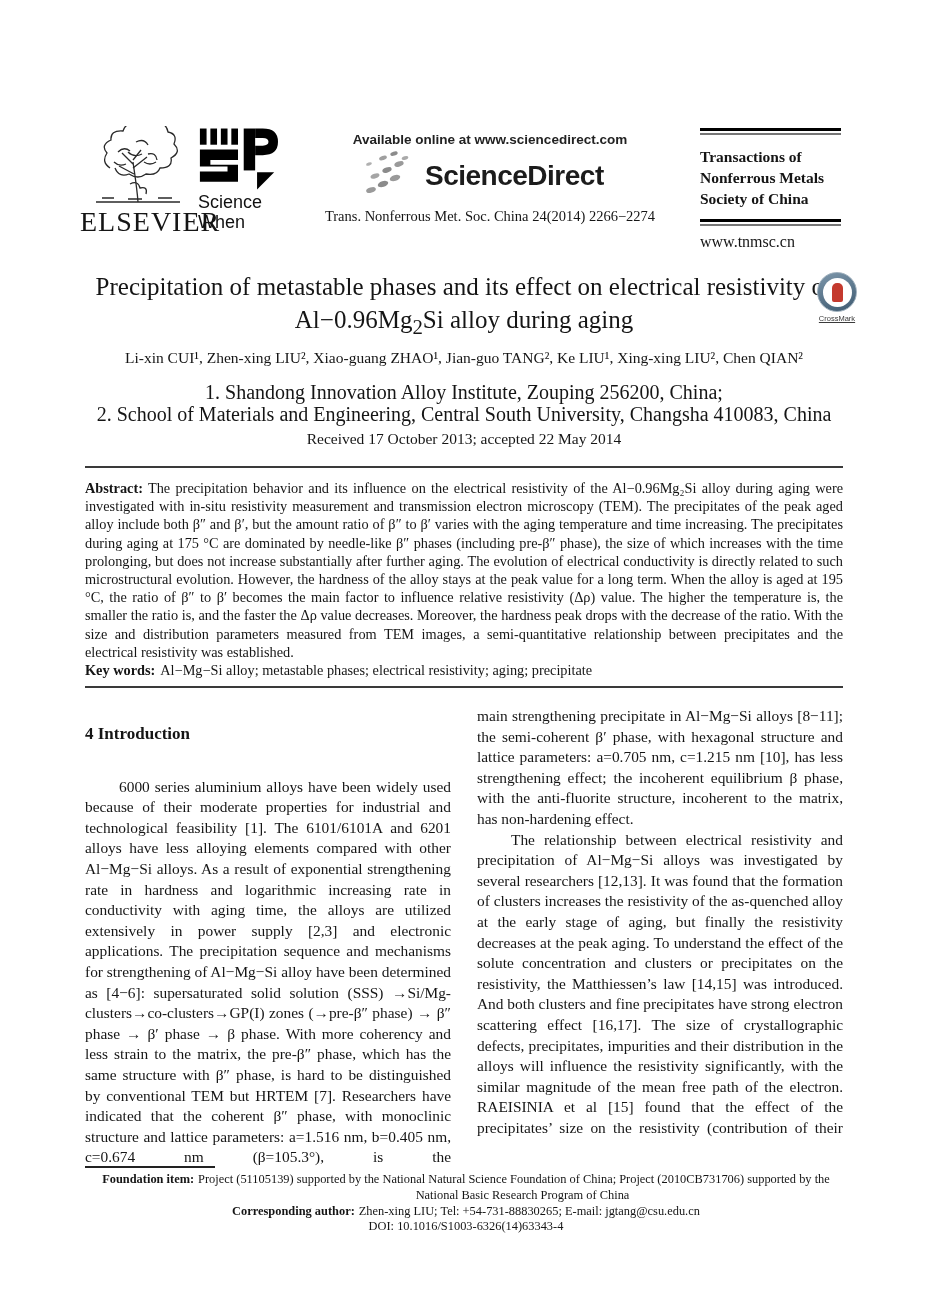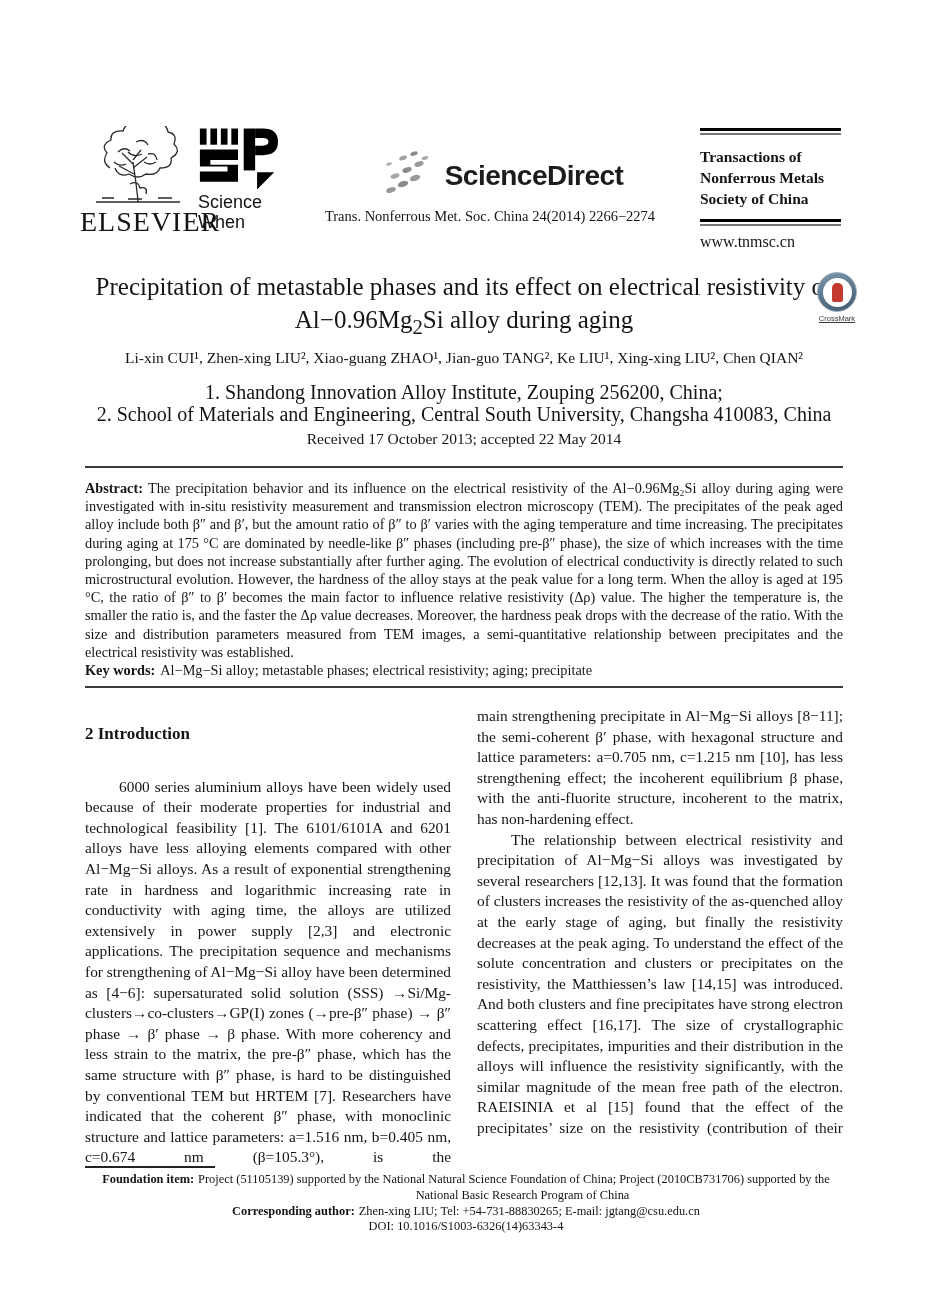--- a/index.html
+++ b/index.html
@@ -14,21 +14,21 @@
   .center { text-align:center; }
   .sans { font-family:"Liberation Sans", sans-serif; }
   .b { font-weight:bold; }
 
   
   .tree-svg { left:88px; top:126px; width:100px; height:80px; }
   .elsevier-label { left:80px; top:206px; width:116px; font-size:28px; letter-spacing:1px; }
   .sp-logo { left:198px; top:128px; width:80px; height:62px; }
   .sp-label { left:198px; top:192px; font-size:18px; line-height:20px; color:#111; }
   .avail-online { left:320px; top:132px; width:340px; font-size:13.5px; font-weight:bold; color:#222; }
-  .sd-row { left:352px; top:150px; width:300px; display:flex; align-items:flex-end;justify-content:center; }
+  .sd-row { left:361px; top:150px; width:300px; display:flex; align-items:flex-end; }
   .sd-dots { width:62px; height:46px; margin-right:2px; }
   .sd-wordmark { font-family:"Liberation Sans", sans-serif; font-weight:bold; font-size:28px; letter-spacing:-0.5px; color:#1c1c1c; line-height:40px; }
   .citation { left:315px; top:208px; width:350px; font-size:14.5px; }
 
   .journal-box { left:700px; top:128px; width:141px; }
   .rule-heavy { height:3px; background:#000; }
   .rule-light { height:2px; background:#777; margin-top:2px; }
   .journal-name { margin-top:11px; margin-bottom:10px; font-weight:bold; font-size:15.5px; line-height:21px; }
   .journal-site { margin-top:7px; font-size:16px; }
 
@@ -92,20 +92,21 @@
     <rect x="48" y="0" width="12" height="44"></rect>
     <path d="M60 0 h8 q16 0 16 14 q0 14 -16 14 h-8 v-10 h8 q6 0 6 -4 q0 -4 -6 -4 h-8 z"></path>
     <path d="M2 22 h40 v11 h-29 v5 h29 v18 h-40 v-11 h29 v-5 h-29 z"></path>
     <path d="M62 46 L80 46 L62 64 z"></path>
   </svg>
   <div class="abs sp-label sans">
     <div>Science</div>
     <div>When</div>
   </div>
 
+  <div class="abs avail-online center sans">Available online at www.sciencedirect.com</div>
   <div class="abs sd-row">
     <svg class="sd-dots" viewBox="0 0 62 46">
       <g fill="#9a9a9a">
         <ellipse cx="10" cy="40" rx="5" ry="2.6" transform="rotate(-18 10 40)"></ellipse>
         <ellipse cx="22" cy="34" rx="5.4" ry="2.8" transform="rotate(-18 22 34)" fill="#8b8b8b"></ellipse>
         <ellipse cx="34" cy="28" rx="5.4" ry="2.8" transform="rotate(-18 34 28)"></ellipse>
         <ellipse cx="14" cy="26" rx="4.6" ry="2.4" transform="rotate(-18 14 26)" fill="#a5a5a5"></ellipse>
         <ellipse cx="26" cy="20" rx="4.8" ry="2.5" transform="rotate(-18 26 20)" fill="#8b8b8b"></ellipse>
         <ellipse cx="38" cy="14" rx="4.8" ry="2.5" transform="rotate(-18 38 14)"></ellipse>
         <ellipse cx="22" cy="8" rx="4" ry="2.1" transform="rotate(-18 22 8)" fill="#9f9f9f"></ellipse>
@@ -157,21 +158,21 @@
   <div class="abs hrule hr1"></div>
 
   <div class="abs abstract-block">
     <p><span class="b lbl">Abstract:</span><span>The precipitation behavior and its influence on the electrical resistivity of the Al−0.96Mg₂Si alloy during aging were investigated with in-situ resistivity measurement and transmission electron microscopy (TEM). The precipitates of the peak aged alloy include both β″ and β′, but the amount ratio of β″ to β′ varies with the aging temperature and time increasing. The precipitates during aging at 175 °C are dominated by needle-like β″ phases (including pre-β″ phase), the size of which increases with the time prolonging, but does not increase substantially after further aging. The evolution of electrical conductivity is directly related to such microstructural evolution. However, the hardness of the alloy stays at the peak value for a long term. When the alloy is aged at 195 °C, the ratio of β″ to β′ becomes the main factor to influence relative resistivity (Δρ) value. The higher the temperature is, the smaller the ratio is, and the faster the Δρ value decreases. Moreover, the hardness peak drops with the decrease of the ratio. With the size and distribution parameters measured from TEM images, a semi-quantitative relationship between precipitates and the electrical resistivity was established.</span></p>
     <p><span class="b lbl">Key words:</span><span>Al−Mg−Si alloy; metastable phases; electrical resistivity; aging; precipitate</span></p>
   </div>
 
   <div class="abs hrule hr2"></div>
 
   <div class="abs col col-left">
-    <div class="sec-heading">2 Introduction</div>
+    <div class="sec-heading">4 Introduction</div>
     <p class="body-para para-indent fill-last">6000 series aluminium alloys have been widely used because of their moderate properties for industrial and technological feasibility [1]. The 6101/6101A and 6201 alloys have less alloying elements compared with other Al−Mg−Si alloys. As a result of exponential strengthening rate in hardness and logarithmic increasing rate in conductivity with aging time, the alloys are utilized extensively in power supply [2,3] and electronic applications. The precipitation sequence and mechanisms for strengthening of Al−Mg−Si alloy have been determined as [4−6]: supersaturated solid solution (SSS) →Si/Mg-clusters→co-clusters→GP(I) zones (→pre-β″ phase) → β″ phase → β′ phase → β phase. With more coherency and less strain to the matrix, the pre-β″ phase, which has the same structure with β″ phase, is hard to be distinguished by conventional TEM but HRTEM [7]. Researchers have indicated that the coherent β″ phase, with monoclinic structure and lattice parameters: a=1.516 nm, b=0.405 nm, c=0.674 nm (β=105.3°), is the</p>
   </div>
 
   <div class="abs col col-right">
     <p>main strengthening precipitate in Al−Mg−Si alloys [8−11]; the semi-coherent β′ phase, with hexagonal structure and lattice parameters: a=0.705 nm, c=1.215 nm [10], has less strengthening effect; the incoherent equilibrium β phase, with the anti-fluorite structure, incoherent to the matrix, has non-hardening effect.</p>
     <p class="para-indent fill-last">The relationship between electrical resistivity and precipitation of Al−Mg−Si alloys was investigated by several researchers [12,13]. It was found that the formation of clusters increases the resistivity of the as-quenched alloy at the early stage of aging, but finally the resistivity decreases at the peak aging. To understand the effect of the solute concentration and clusters or precipitates on the resistivity, the Matthiessen’s law [14,15] was introduced. And both clusters and fine precipitates have strong electron scattering effect [16,17]. The size of crystallographic defects, precipitates, impurities and their distribution in the alloys will influence the resistivity significantly, with the similar magnitude of the mean free path of the electron. RAEISINIA et al [15] found that the effect of the precipitates’ size on the resistivity (contribution of their</p>
   </div>
 
   <div class="abs foot-rule"></div>
   <div class="abs footer">

